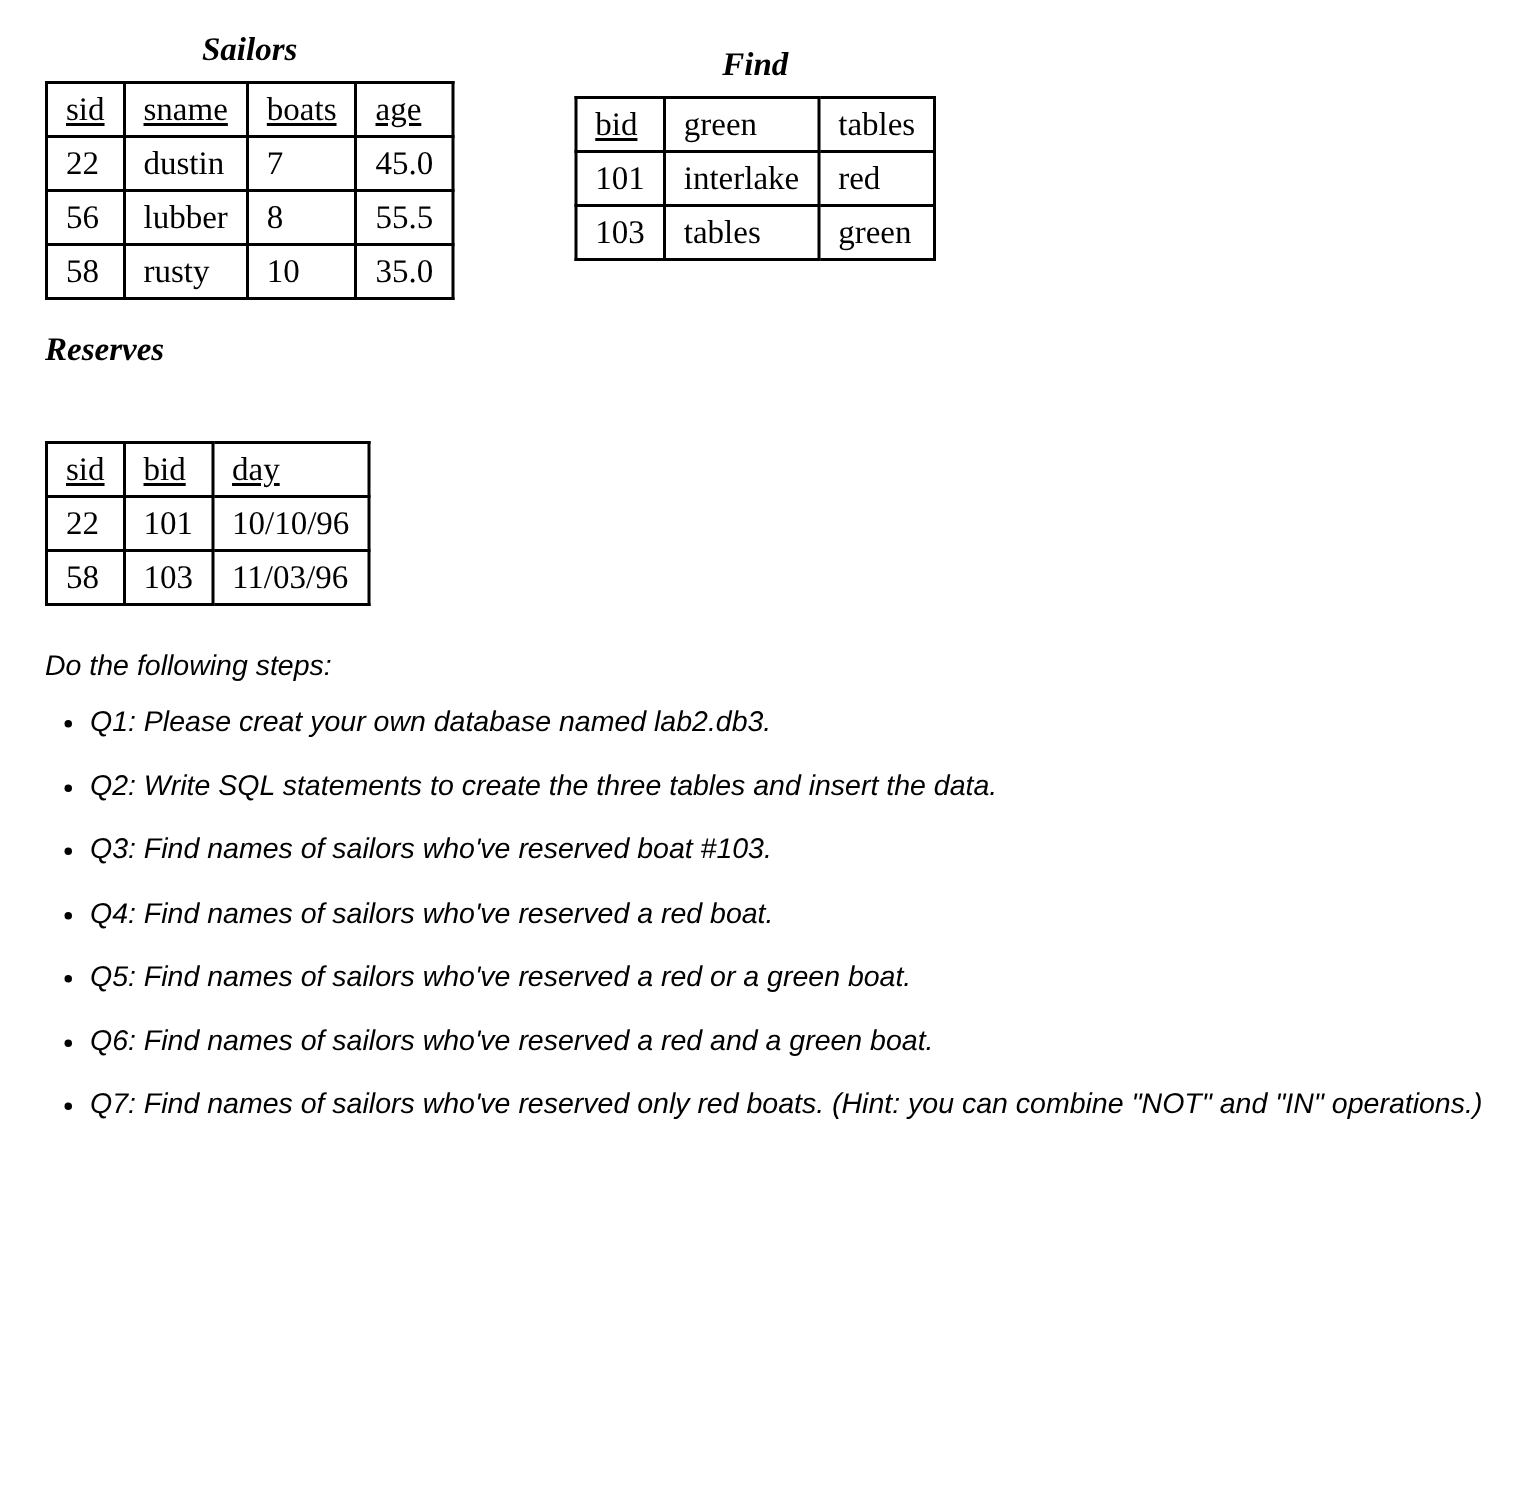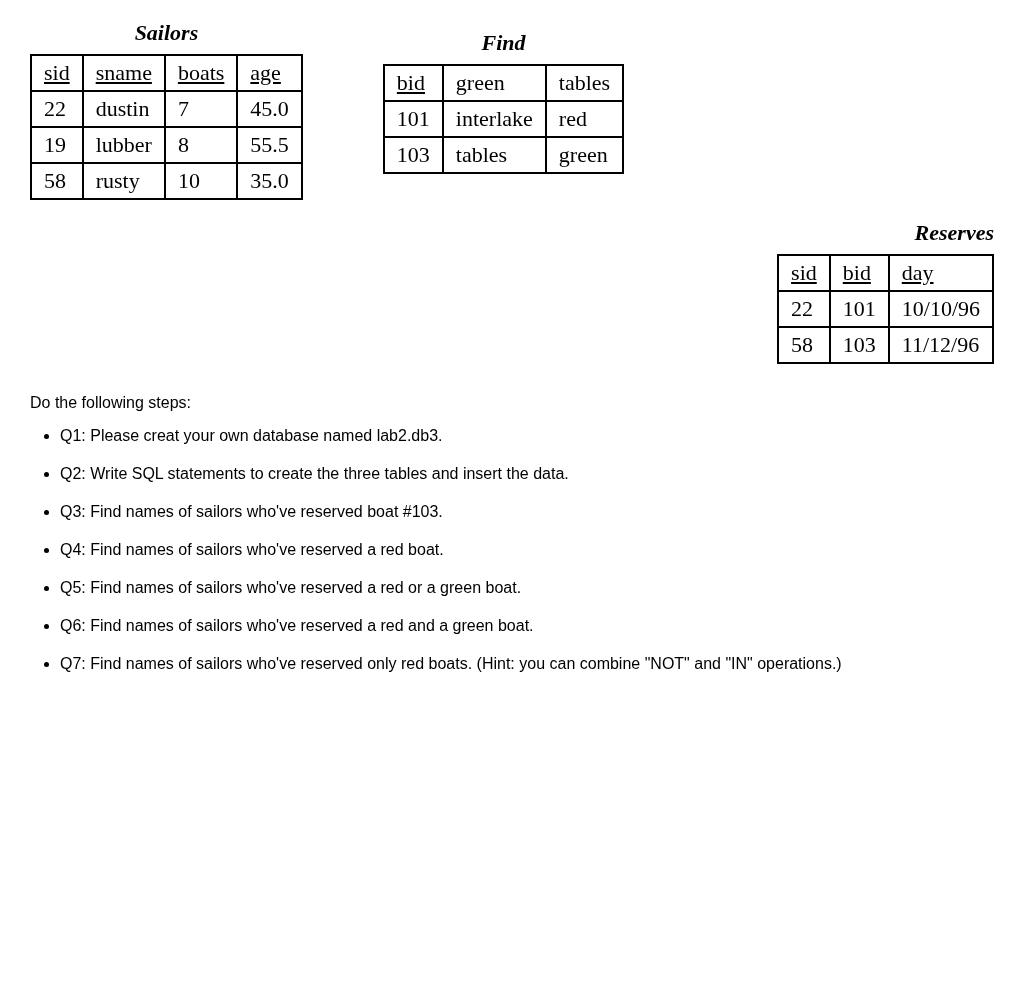--- a/index.html
+++ b/index.html
@@ -32,27 +32,29 @@
       font-size: 22px;
       margin-left: 12px;
     }
     .underline-header {
       text-decoration: underline;
       font-weight: normal;
     }
     .reserves-section {
       display: flex;
       flex-direction: column;
-      align-items: flex-end;
+      align-items: flex-start;
       margin-bottom: 30px;
+      gap: 40px;
     }
     .questions-section {
       margin-top: 10px;
       font-family: Arial, Helvetica, sans-serif;
-      font-size: 16px;
+      font-size: 19px;
+      font-style: italic;
     }
     .questions-section .intro {
       margin-bottom: 12px;
     }
     .questions-section ul {
       list-style: disc;
       padding-left: 30px;
     }
     .questions-section ul li {
       margin-bottom: 14px;
@@ -86,21 +88,21 @@
         </tr>
       </thead>
       <tbody id="sailors-body">
       <tr>
             <td>22</td>
             <td>dustin</td>
             <td>7</td>
             <td>45.0</td>
           </tr>
           <tr>
-            <td>19</td>
+            <td>56</td>
             <td>lubber</td>
             <td>8</td>
             <td>55.5</td>
           </tr>
           <tr>
             <td>58</td>
             <td>rusty</td>
             <td>10</td>
             <td>35.0</td>
           </tr>
@@ -146,21 +148,21 @@
     </thead>
     <tbody id="reserves-body">
     <tr>
           <td>22</td>
           <td>101</td>
           <td>10/10/96</td>
         </tr>
         <tr>
           <td>58</td>
           <td>103</td>
-          <td>11/12/96</td>
+          <td>11/03/96</td>
         </tr>
       </tbody>
   </table>
 </div>
 
 <div class="questions-section">
   <p class="intro">Do the following steps:</p>
   <ul id="questions-list">
   <li>Q1: Please creat your own database named lab2.db3.</li>
       <li>Q2: Write SQL statements to create the three tables and insert the data.</li>

